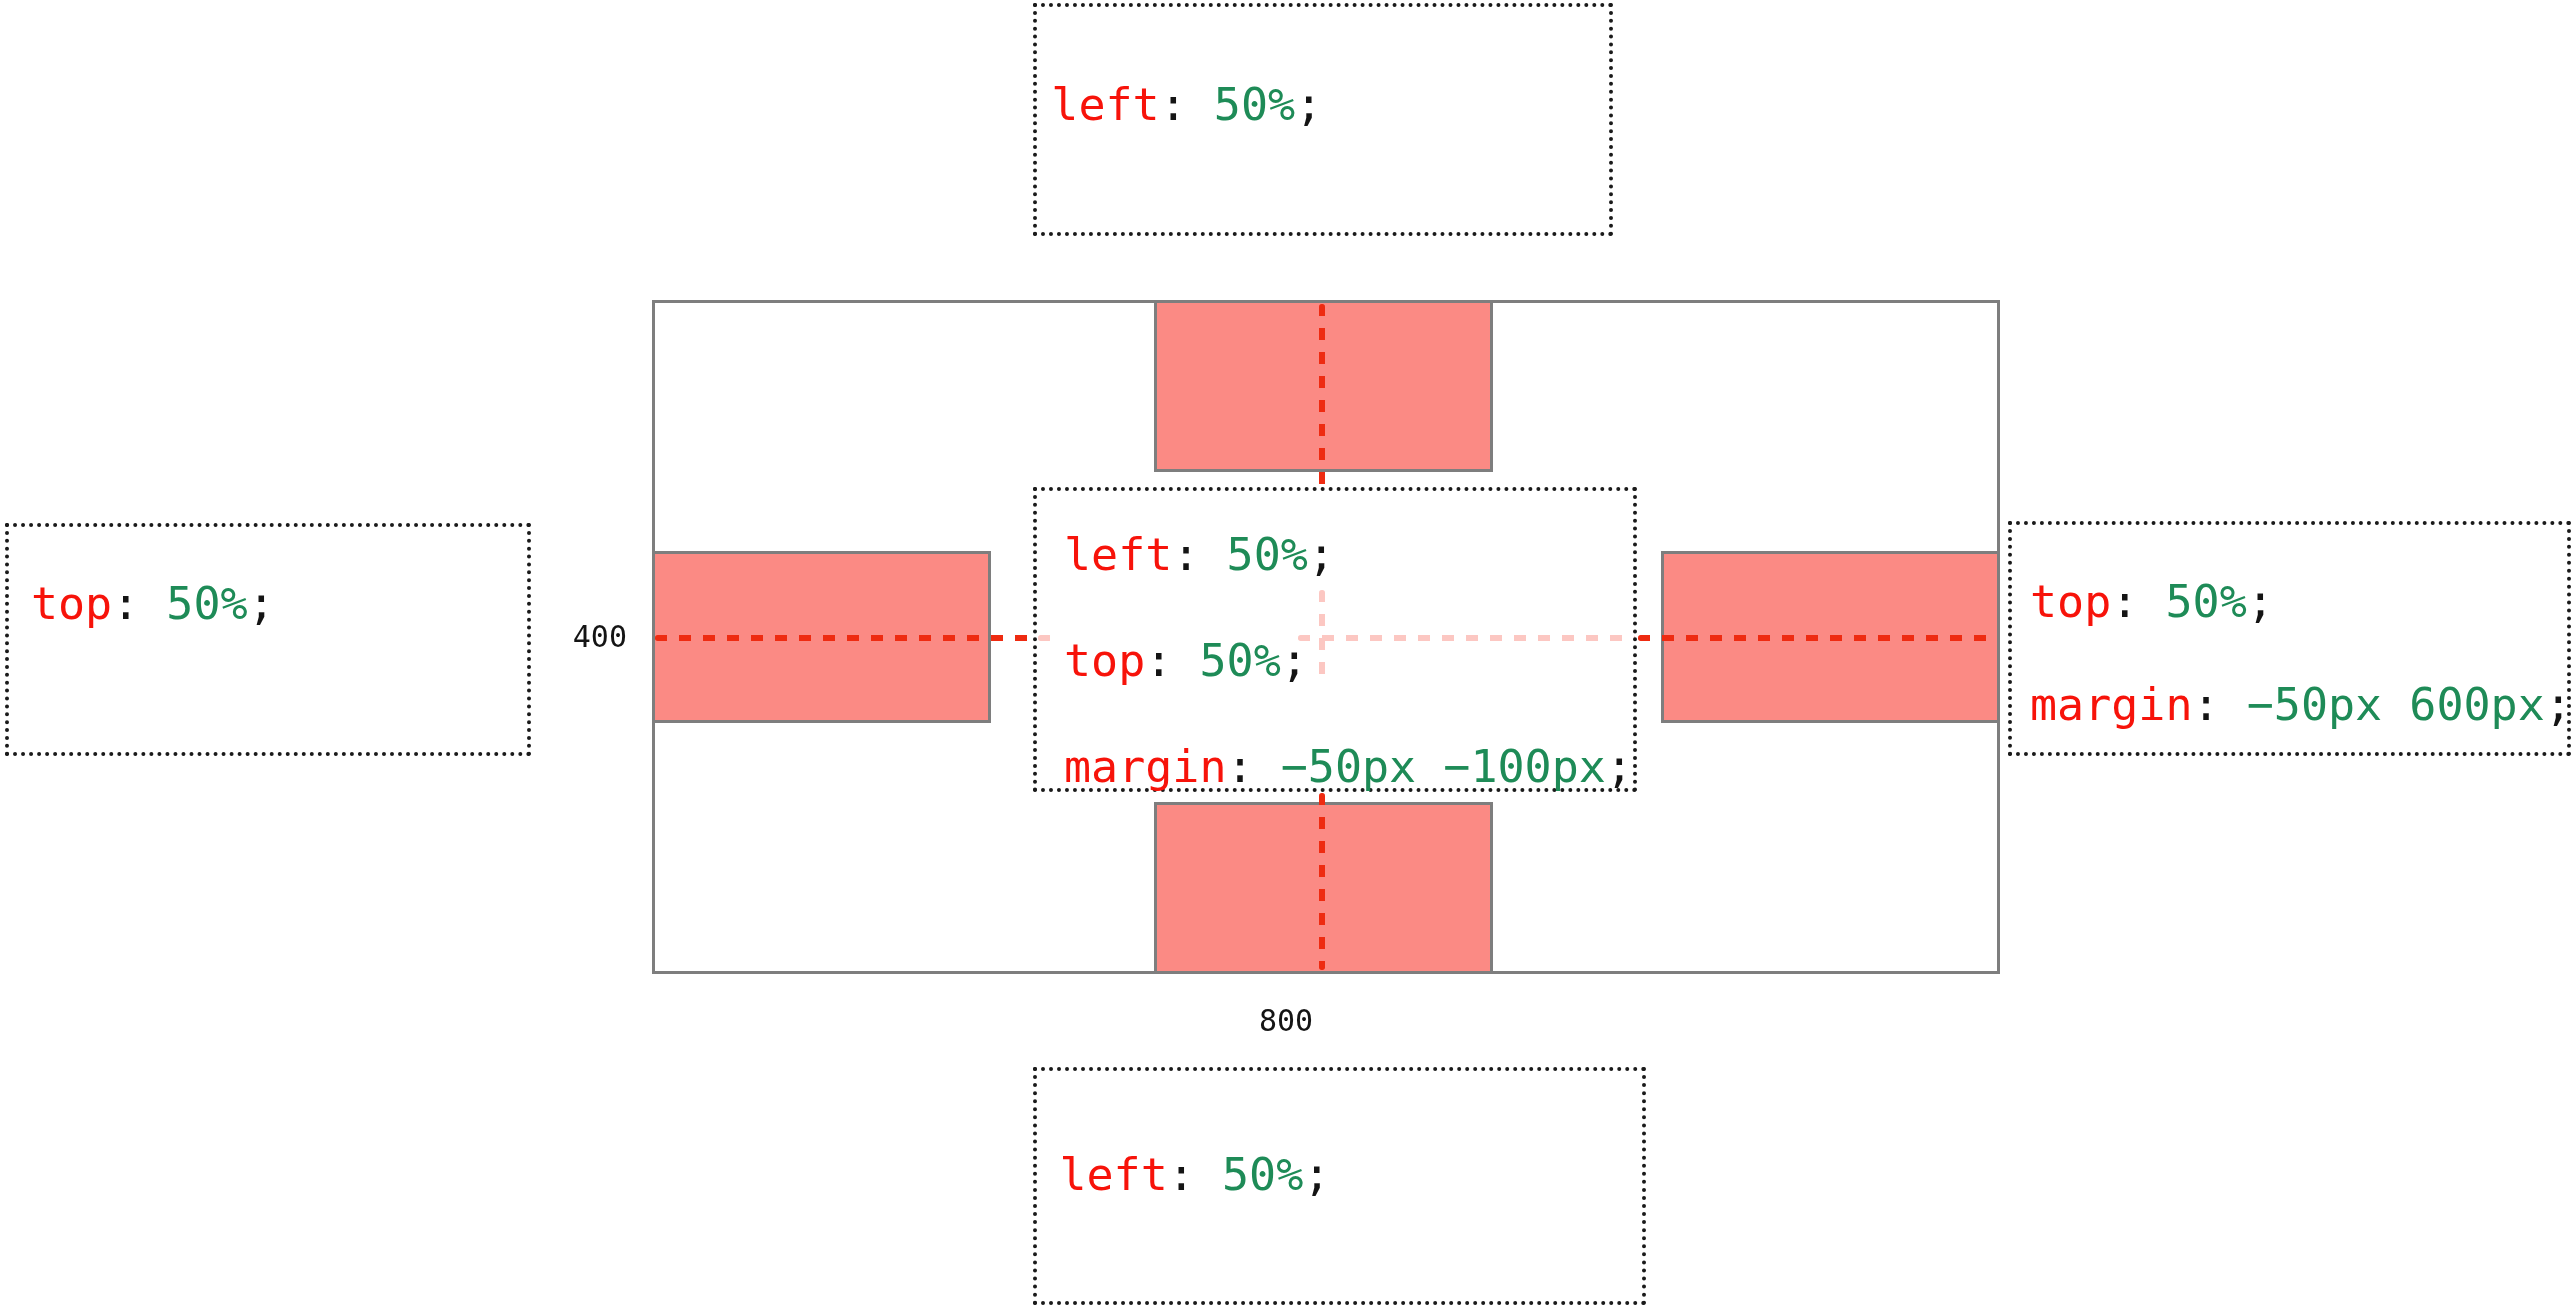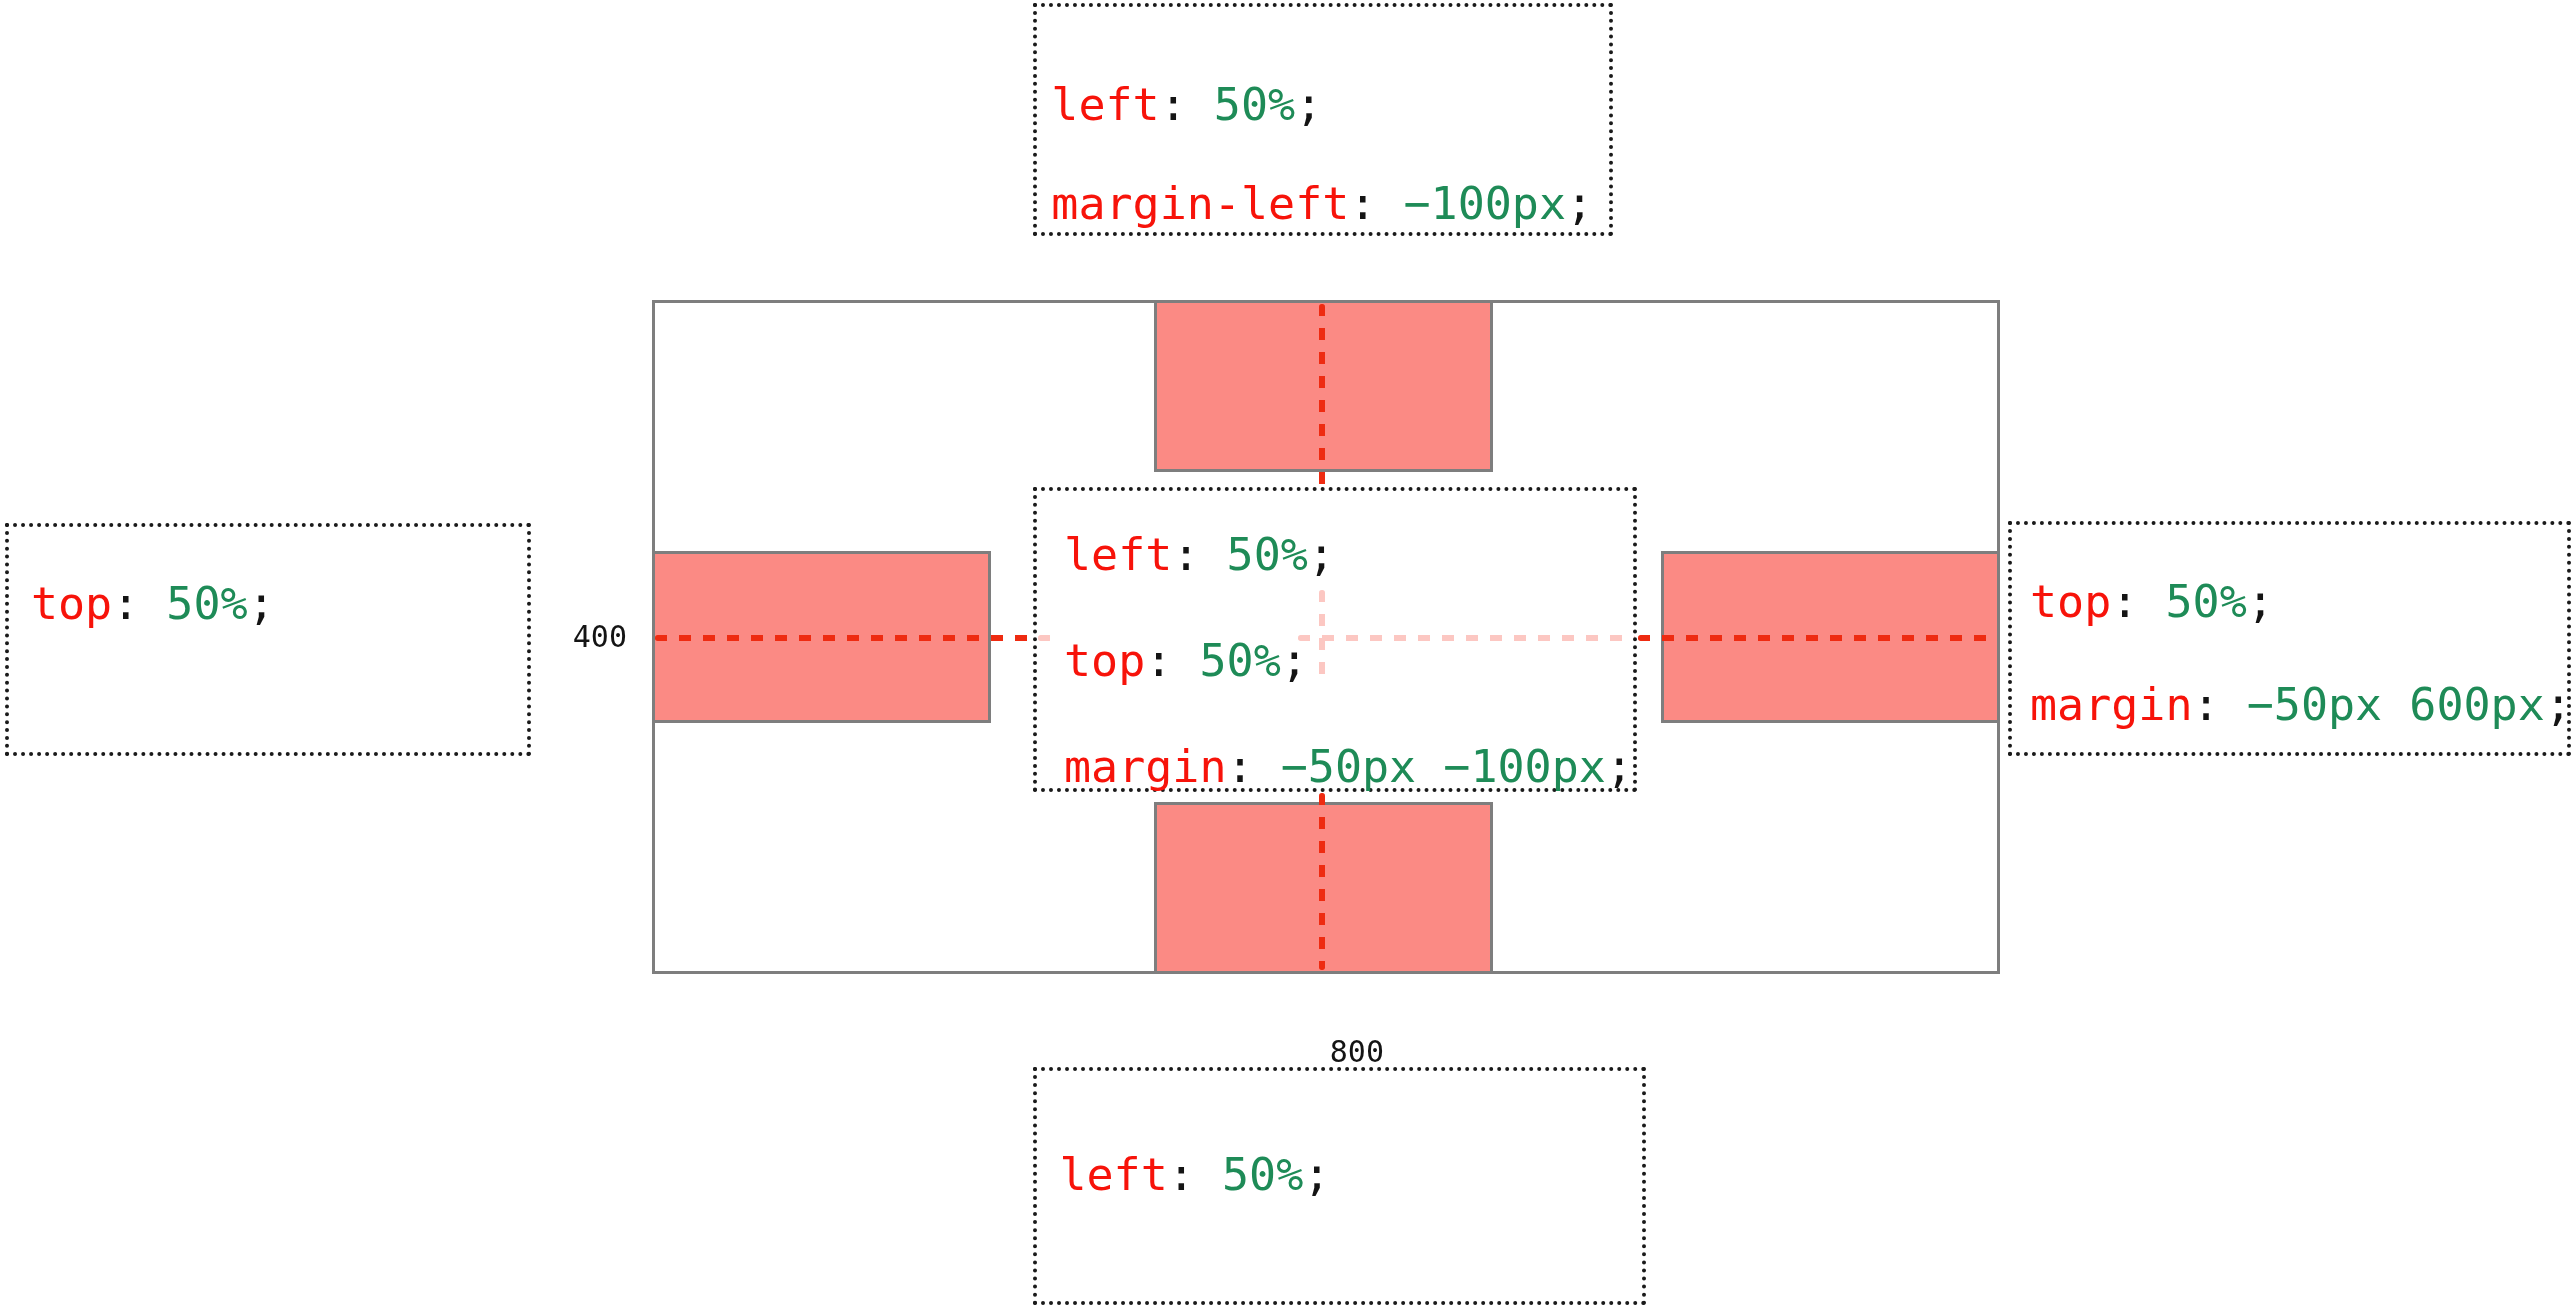--- a/index.html
+++ b/index.html
@@ -49,21 +49,21 @@
   .note-bottom { left:1033px; top:1067px; width:613px; height:238px; padding:76px 0 0 22.4px; row-gap:45px; }
   .code-row { white-space:pre; }
   .seg-prop  { color:#f7130a; }
   .seg-val   { color:#1e8b57; }
   .seg-plain { color:#141414; }
   
   .dim-label {
     position:absolute; color:#141414; font-size:30px; line-height:52px;
   }
   .dim-height { left:502px; top:611px; width:125px; text-align:right; }
-  .dim-width  { left:1259px; top:1026px; width:125px; text-align:right; }
+  .dim-width  { left:1259px; top:995px; width:125px; text-align:left; }
 </style>
 </head>
 <body>
 
 <div id="stage">
 
   <div class="container-rect"></div>
 
   <div class="pink-box pink-top"></div>
   <div class="pink-box pink-bottom"></div>
@@ -72,21 +72,21 @@
 
   <div class="vline red-v red-v-top"></div>
   <div class="vline red-v red-v-bottom"></div>
   <div class="hline red-h red-h-left"></div>
   <div class="hline red-h red-h-right"></div>
 
   <div class="hline pale-h pale-h-stub"></div>
   <div class="hline pale-h pale-h-mid"></div>
   <div class="vline pale-v pale-v-mid"></div>
 
-  <div class="note note-top"><div class="code-row"><span class="seg-prop">left</span><span class="seg-plain">: </span><span class="seg-val">50%</span><span class="seg-plain">;</span></div><div class="code-row"><span class="seg-prop">margin-left</span><span class="seg-plain">: </span><span class="seg-val">−100px</span><span class="seg-plain">;</span></div></div>
+  <div class="note note-top"><div class="code-row"><span class="seg-prop">left</span><span class="seg-plain">: </span><span class="seg-val">50%</span><span class="seg-plain">;</span></div></div>
   <div class="note note-left"><div class="code-row"><span class="seg-prop">top</span><span class="seg-plain">: </span><span class="seg-val">50%</span><span class="seg-plain">;</span></div></div>
   <div class="note note-center"><div class="code-row"><span class="seg-prop">left</span><span class="seg-plain">: </span><span class="seg-val">50%</span><span class="seg-plain">;</span></div><div class="code-row"><span class="seg-prop">top</span><span class="seg-plain">: </span><span class="seg-val">50%</span><span class="seg-plain">;</span></div><div class="code-row"><span class="seg-prop">margin</span><span class="seg-plain">: </span><span class="seg-val">−50px −100px</span><span class="seg-plain">;</span></div></div>
   <div class="note note-right"><div class="code-row"><span class="seg-prop">top</span><span class="seg-plain">: </span><span class="seg-val">50%</span><span class="seg-plain">;</span></div><div class="code-row"><span class="seg-prop">margin</span><span class="seg-plain">: </span><span class="seg-val">−50px 600px</span><span class="seg-plain">;</span></div></div>
   <div class="note note-bottom"><div class="code-row"><span class="seg-prop">left</span><span class="seg-plain">: </span><span class="seg-val">50%</span><span class="seg-plain">;</span></div></div>
 
   <div class="dim-label dim-height">400</div>
   <div class="dim-label dim-width">800</div>
 
 </div>
 

